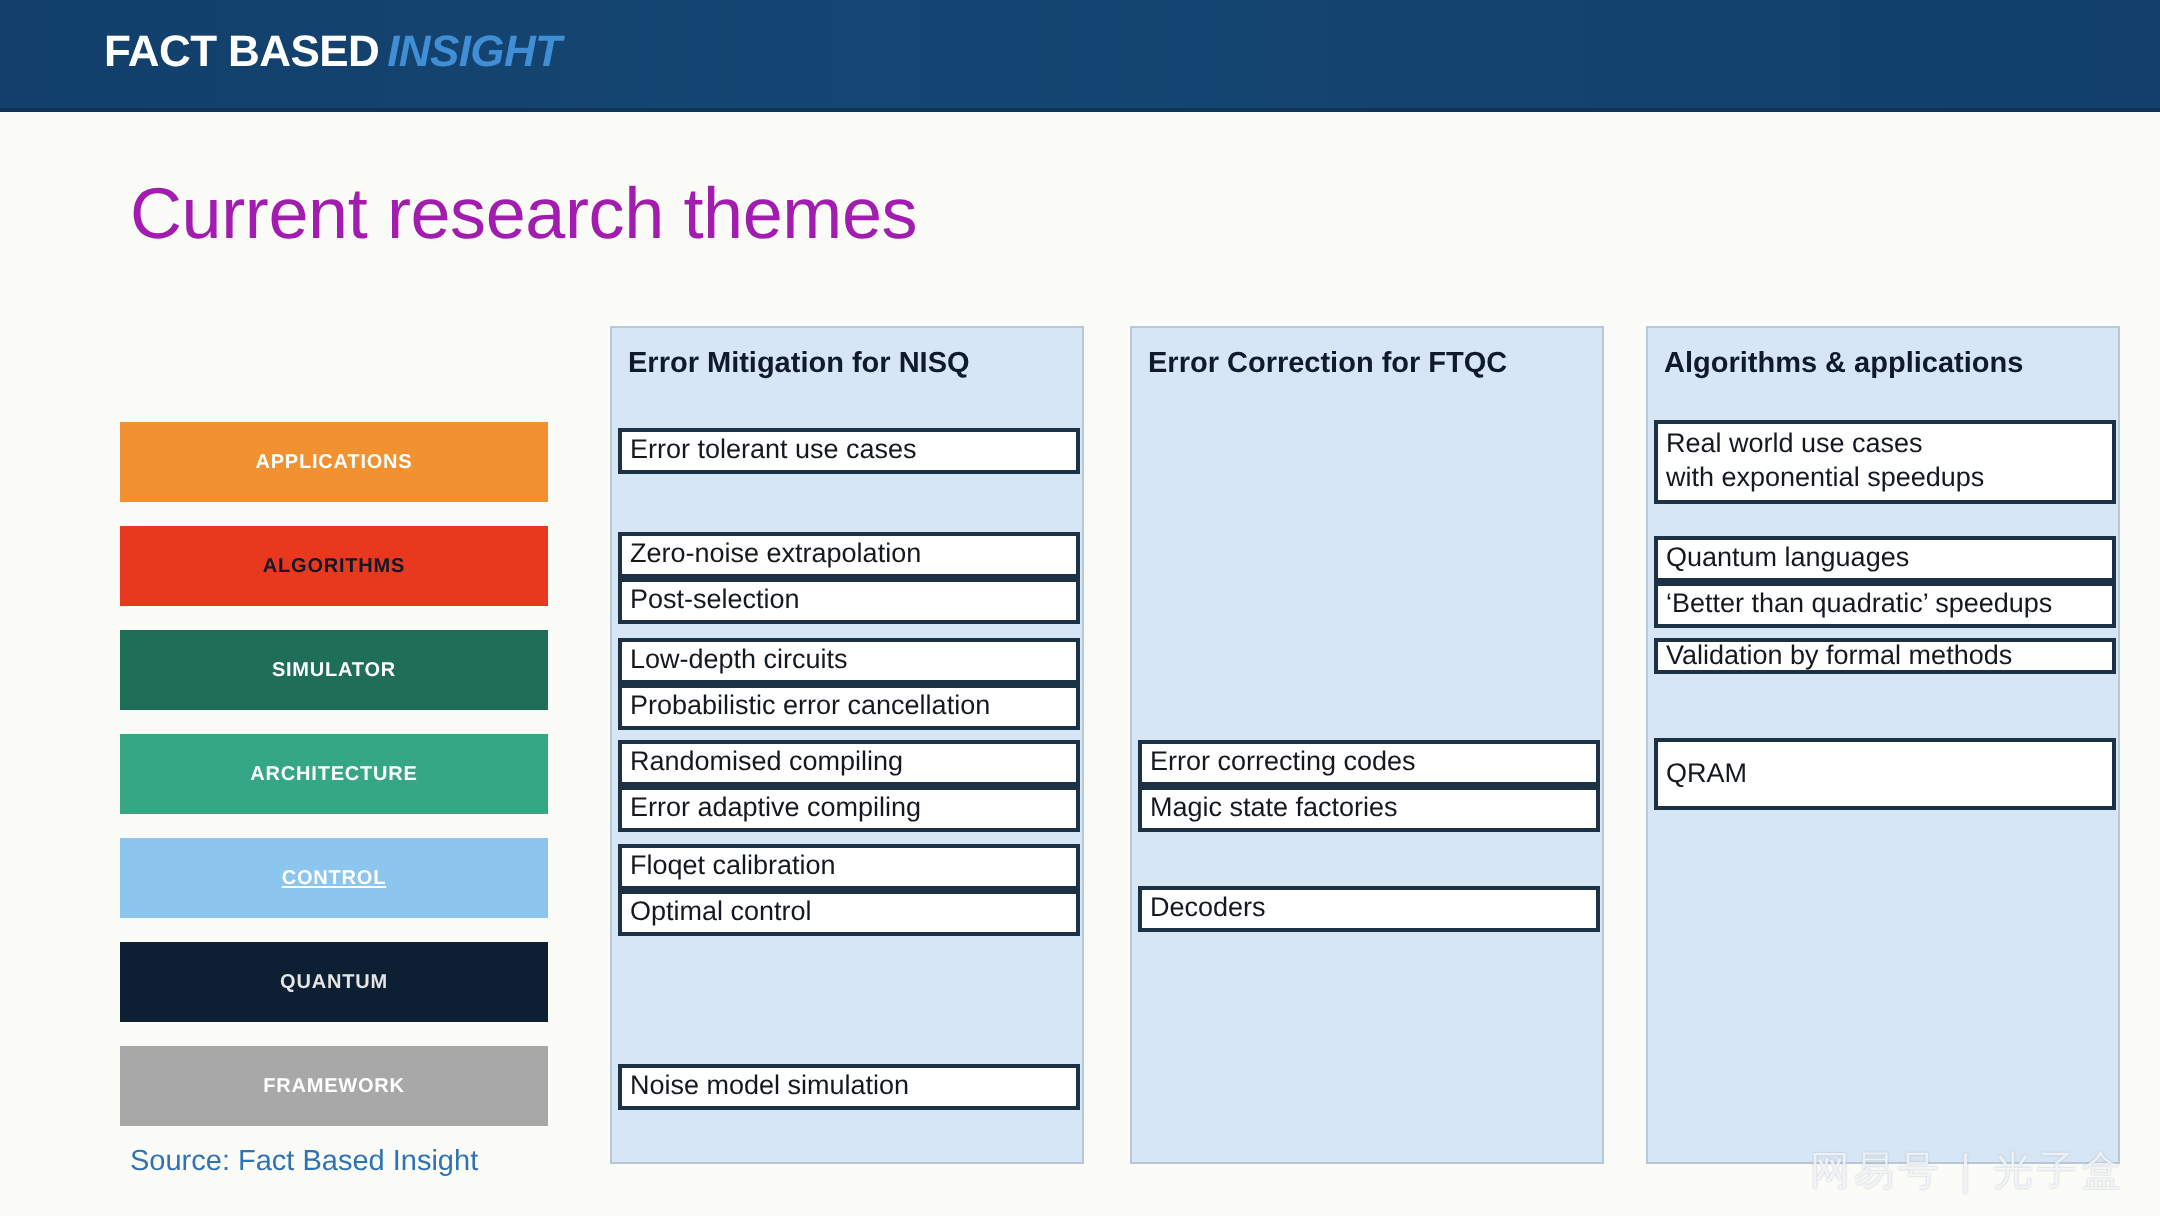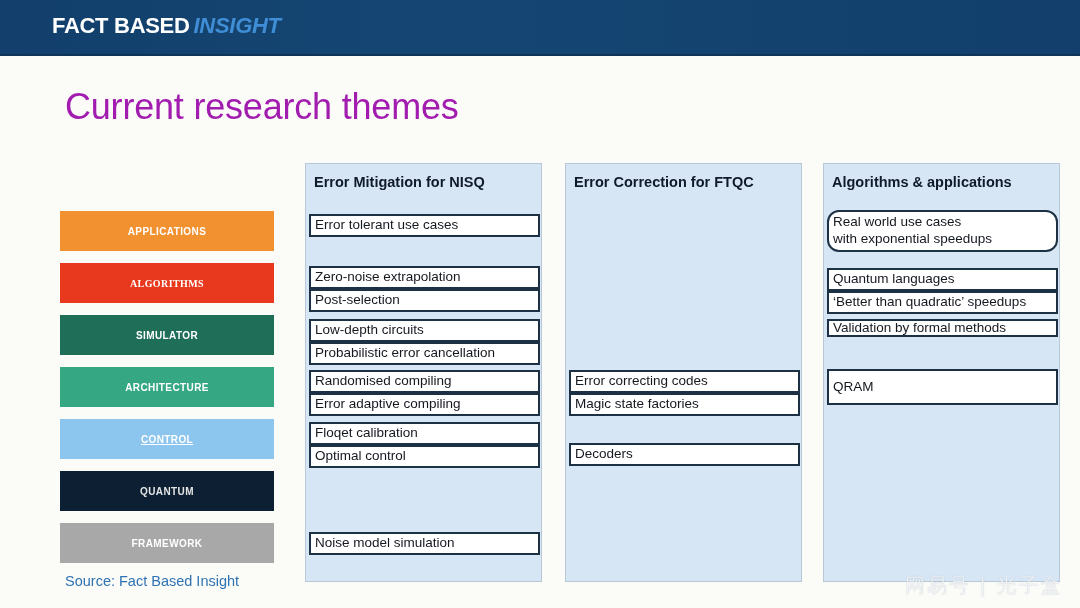--- a/index.html
+++ b/index.html
@@ -152,21 +152,21 @@
   </div>
 </div>
 
 <div id="page-title">Current research themes</div>
 
 <div id="layer-stack">
     <div class="layer-box" style="background: rgb(242, 145, 47);">
       <span class="layer-label" style="color: rgb(255, 255, 255);">APPLICATIONS</span>
     </div>
     <div class="layer-box" style="background: rgb(232, 57, 30);">
-      <span class="layer-label" style="color: #ffffff; font-family: Liberation Serif, serif;">ALGORITHMS</span>
+      <span class="layer-label" style="color: #0f172a;">ALGORITHMS</span>
     </div>
     <div class="layer-box" style="background: rgb(31, 110, 88);">
       <span class="layer-label" style="color: rgb(255, 255, 255);">SIMULATOR</span>
     </div>
     <div class="layer-box" style="background: rgb(53, 167, 131);">
       <span class="layer-label" style="color: rgb(255, 255, 255);">ARCHITECTURE</span>
     </div>
     <div class="layer-box" style="background: rgb(140, 197, 238);">
       <span class="layer-label" style="color: rgb(255, 255, 255); text-decoration: underline;">CONTROL</span>
     </div>
@@ -220,21 +220,21 @@
     </div>
     <div class="item-box" style="top: 229px; height: 23px;">
       <span class="item-text">Magic state factories</span>
     </div>
     <div class="item-box" style="top: 279px; height: 23px;">
       <span class="item-text">Decoders</span>
     </div>
   </div>
 <div class="theme-col" id="col-2">
   <div class="col-heading">Algorithms &amp; applications</div>
-<div class="item-box" style="top: 46px; height: 42px; border-radius: 12px;">
+<div class="item-box" style="top: 46px; height: 42px;">
       <span class="item-text">Real world use cases
 with exponential speedups</span>
     </div>
     <div class="item-box" style="top: 104px; height: 23px;">
       <span class="item-text">Quantum languages</span>
     </div>
     <div class="item-box" style="top: 127px; height: 23px;">
       <span class="item-text">‘Better than quadratic’ speedups</span>
     </div>
     <div class="item-box" style="top: 155px; height: 18px;">

